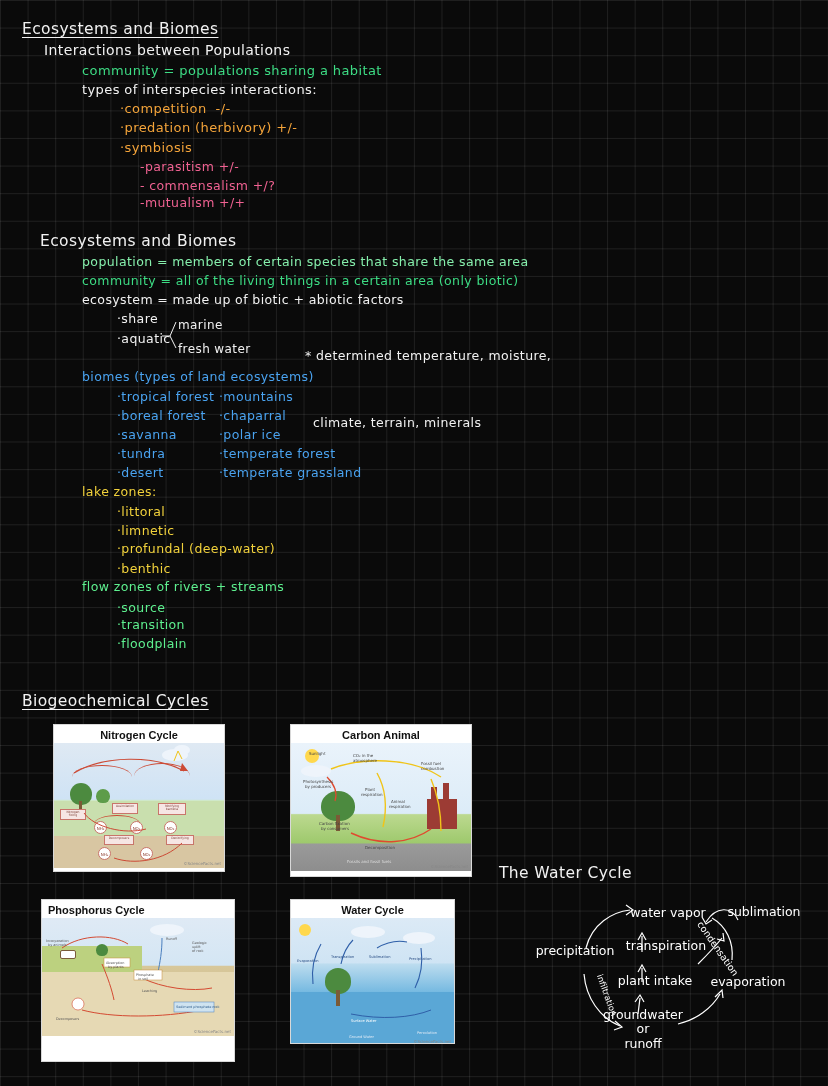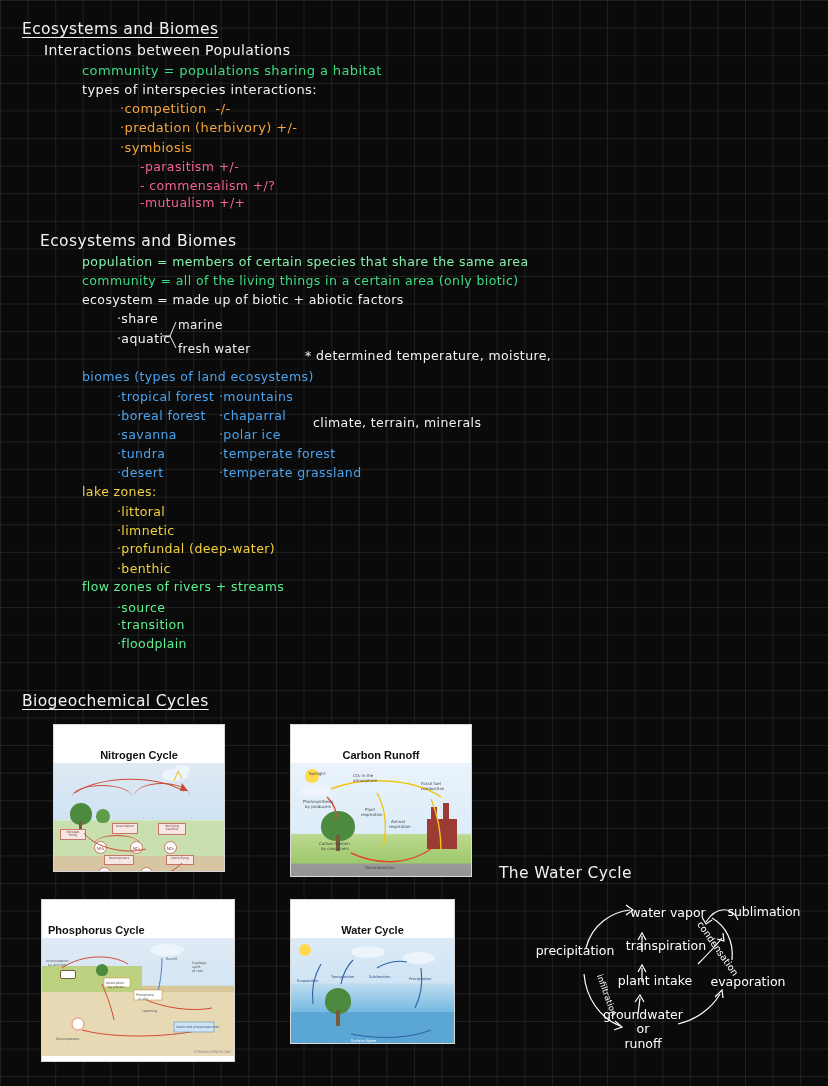--- a/index.html
+++ b/index.html
@@ -49,21 +49,20 @@
     border:1px solid #d8d8d8;
     overflow:hidden;
   }
   .card-title {
     text-align:center;
     font-weight:bold;
     color:#111;
     font-size:11px;
     padding:4px 2px 2px;
     font-family:"Liberation Sans", sans-serif;
-    margin-top:20px;
   }
   .card-body { position:relative; width:100%; }
 
   
   .nitro-body { height:125px; background:linear-gradient(#dfe9f3 0%, #cfe3f5 45%, #cfe8c9 46%, #b9d9a6 100%); }
   .nitro-ground { position:absolute; left:0; right:0; bottom:0; height:54%; background:#c9dfae; }
   .nitro-soil { position:absolute; left:0; right:0; bottom:0; height:26%; background:#d8c6a2; }
   .cloud { position:absolute; background:#eef4fb; border-radius:50%; }
   .tree { position:absolute; background:#4c8a3f; border-radius:50% 50% 45% 45%; }
   .trunk { position:absolute; background:#7b5a36; }
@@ -184,21 +183,21 @@
         <path d="M128 20 L134 28 L126 28" fill="#cc4a35"></path>
         <path d="M30 70 C40 84, 70 92, 92 86" stroke="#cc4a35" stroke-width="1" fill="none"></path>
         <path d="M60 115 C80 122, 110 118, 128 100" stroke="#cc4a35" stroke-width="1" fill="none"></path>
         <path d="M120 18 L124 8 L128 16" stroke="#f0c419" stroke-width="1" fill="none"></path>
       </svg>
       <div class="watermark">©ScienceFacts.net</div>
     </div>
   </div>
 
   <div class="card" style="left:290px; top:724px; width:182px; height:153px;">
-    <div class="card-title">Carbon Runoff</div>
+    <div class="card-title">Carbon Animal</div>
     <div class="card-body carb-body">
       <div class="sun" style="left:14px; top:6px; width:14px; height:14px;"></div>
       <div class="cloud" style="left:10px; top:22px; width:30px; height:12px;"></div>
       <div class="tree" style="left:30px; top:48px; width:34px; height:30px;"></div>
       <div class="trunk" style="left:45px; top:72px; width:4px; height:16px;"></div>
       <div class="factory" style="left:136px; top:56px; width:30px; height:30px;"></div>
       <div class="factory" style="left:140px; top:44px; width:6px; height:14px;"></div>
       <div class="factory" style="left:152px; top:40px; width:6px; height:18px;"></div>
       <svg style="position:absolute; left:0; top:0;" width="182" height="128">
         <path d="M40 26 C70 14, 120 14, 150 34" stroke="#f0c419" stroke-width="1.4" fill="none"></path>

